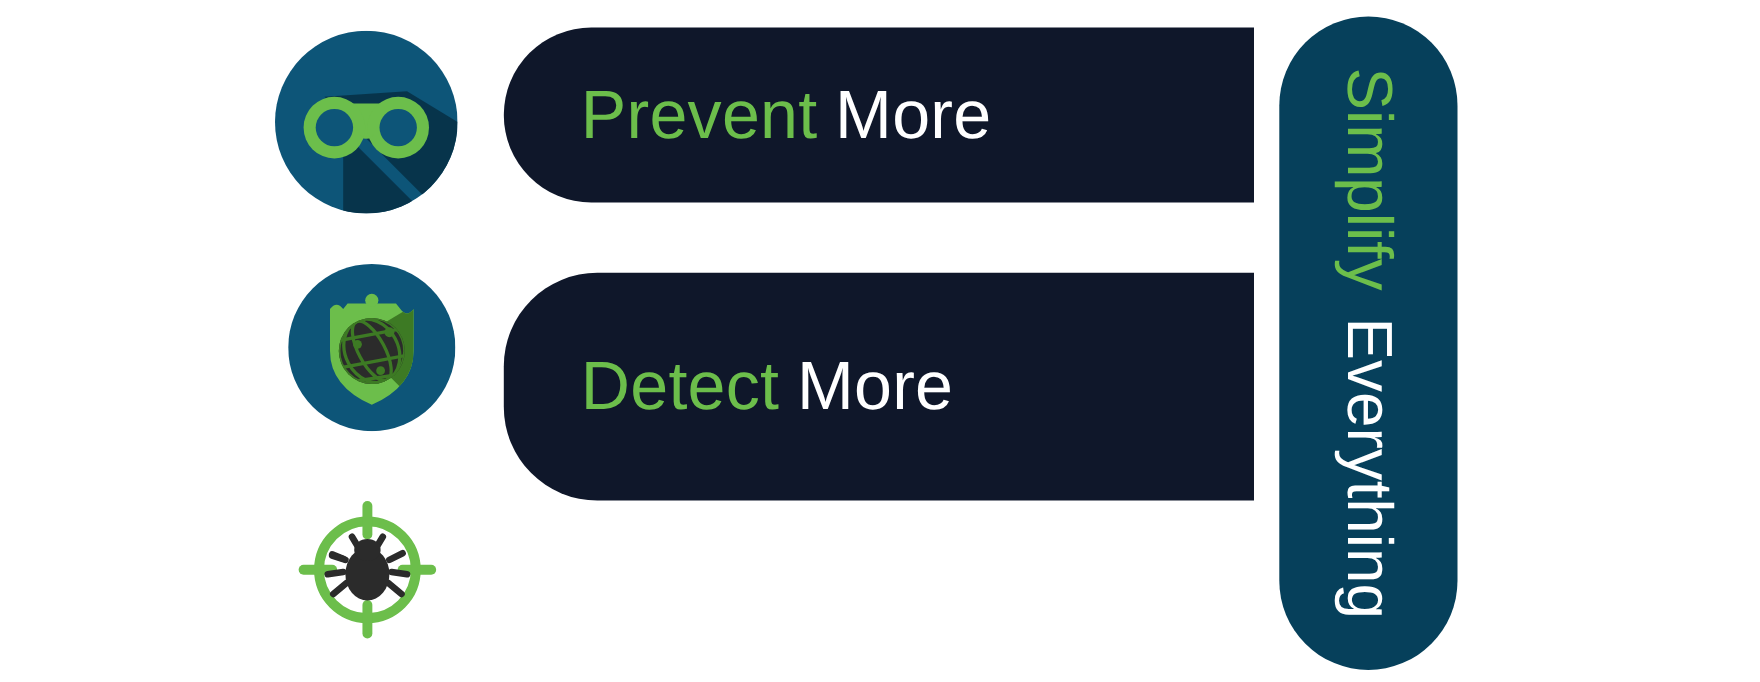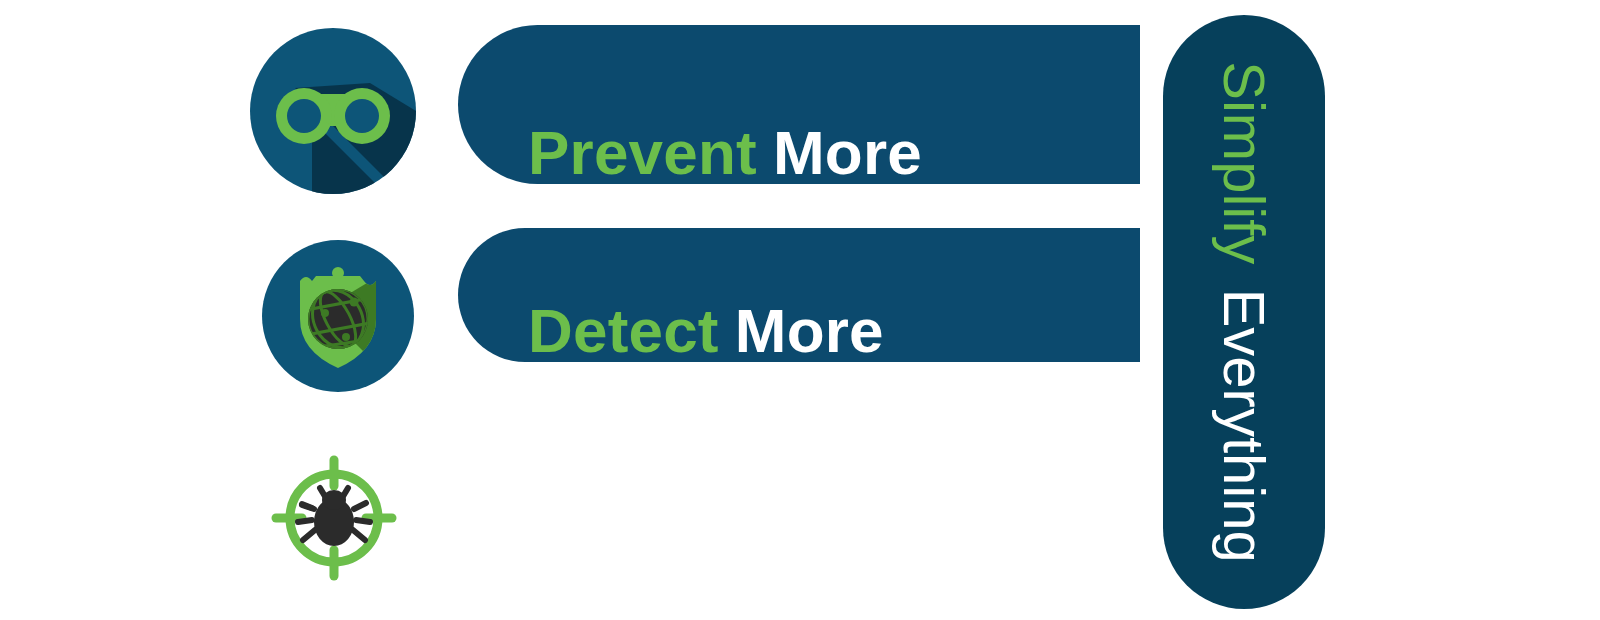--- a/index.html
+++ b/index.html
@@ -29,30 +29,29 @@
 
   #icon-binoculars { left: 250px; top: 28px;  width: 166px; height: 166px; }
   #icon-shield     { left: 262px; top: 240px; width: 152px; height: 152px; }
   #icon-bug        { left: 268px; top: 452px; width: 132px; height: 132px; }
 
   
   .bar {
     position: absolute;
     left: 458px;
     width: 682px;
-    background: #0c4a6e;
+    background: #0f172a;
     border-radius: 85px 0 0 85px;
     display: flex;
-    align-items: flex-end;
+    align-items: center;
     box-sizing: border-box;
     padding-left: 70px;
-    font-weight: bold;
   }
   #bar-prevent { top: 25px;  height: 159px; }
-  #bar-detect  { top: 228px; height: 134px; }
+  #bar-detect  { top: 248px; height: 207px; }
   #bar-respond { top: 452px; height: 168px; border-radius: 85px 0 0 85px; }
 
   .bar-text {
     font-size: 62px;
     line-height: 1;
     letter-spacing: 0.2px;
     white-space: nowrap;
   }
   .bar-text .accent { color: #6cbe4b; }
   .bar-text .plain  { color: #ffffff; }

